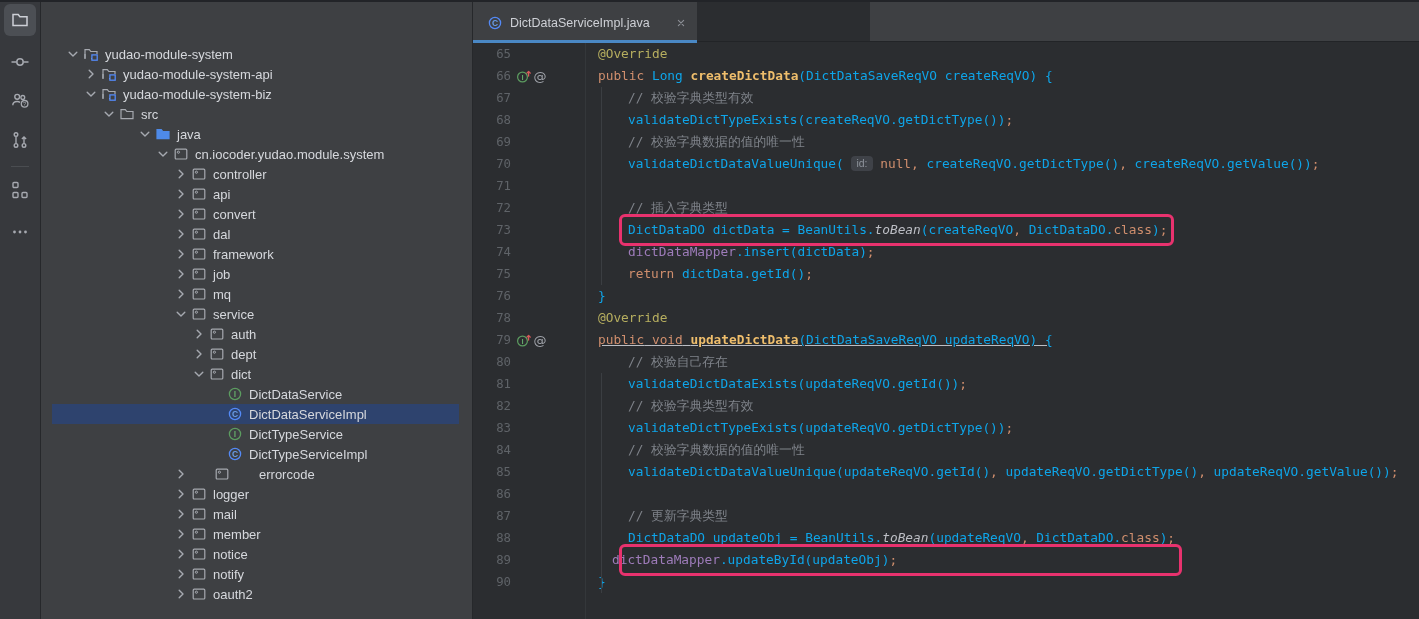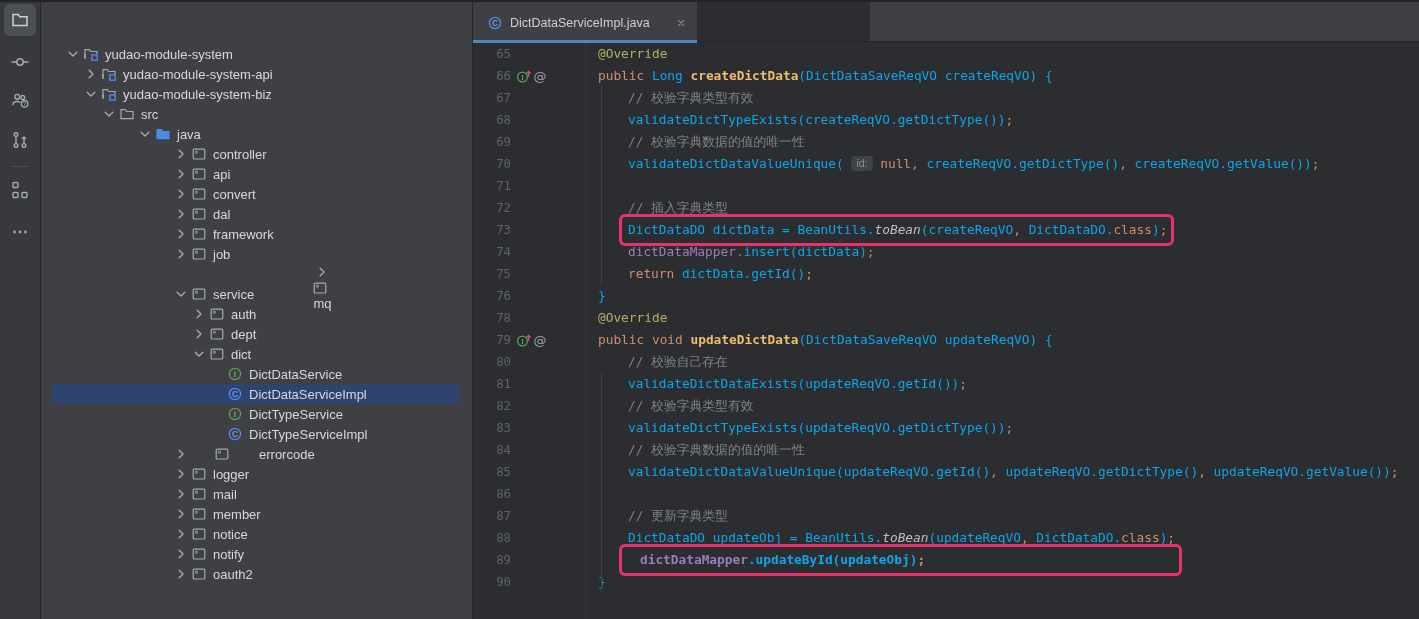--- a/index.html
+++ b/index.html
@@ -172,20 +172,34 @@
             <path d="M4.2 6.2 8 10l3.8-3.8" fill="none" stroke="#A6A9B0" stroke-width="1.4" stroke-linecap="round" stroke-linejoin="round"></path>
           </svg>
         </span>
         <span class="ticon">
           <svg width="16" height="16" viewBox="0 0 16 16">
             <path d="M2 12.7V3.6h4.3l1.5 1.9H14v7.2z" fill="#4E8AE8" stroke="#4E8AE8" stroke-width="1.2"></path>
           </svg>
         </span>
         <span>java</span>
       </div>
+      <div class="trow" style="padding-left: 114px;">
+        <span class="tchev">
+          <svg width="16" height="16" viewBox="0 0 16 16">
+            <path d="M4.2 6.2 8 10l3.8-3.8" fill="none" stroke="#A6A9B0" stroke-width="1.4" stroke-linecap="round" stroke-linejoin="round"></path>
+          </svg>
+        </span>
+        <span class="ticon">
+          <svg width="16" height="16" viewBox="0 0 16 16">
+            <rect x="2.2" y="3.2" width="11.6" height="9.8" rx="1" fill="none" stroke="#A6A9B0" stroke-width="1.2"></rect>
+            <circle cx="5.4" cy="6.2" r="1.1" fill="none" stroke="#A6A9B0" stroke-width="1"></circle>
+          </svg>
+        </span>
+        <span>cn.iocoder.yudao.module.system</span>
+      </div>
       <div class="trow" style="padding-left: 132px;">
         <span class="tchev">
           <svg width="16" height="16" viewBox="0 0 16 16">
             <path d="M6.2 4.2 10 8l-3.8 3.8" fill="none" stroke="#A6A9B0" stroke-width="1.4" stroke-linecap="round" stroke-linejoin="round"></path>
           </svg>
         </span>
         <span class="ticon">
           <svg width="16" height="16" viewBox="0 0 16 16">
             <rect x="2.2" y="3.2" width="11.6" height="9.8" rx="1" fill="none" stroke="#A6A9B0" stroke-width="1.2"></rect>
             <circle cx="5.4" cy="6.2" r="1.1" fill="none" stroke="#A6A9B0" stroke-width="1"></circle>
@@ -256,21 +270,21 @@
           </svg>
         </span>
         <span class="ticon">
           <svg width="16" height="16" viewBox="0 0 16 16">
             <rect x="2.2" y="3.2" width="11.6" height="9.8" rx="1" fill="none" stroke="#A6A9B0" stroke-width="1.2"></rect>
             <circle cx="5.4" cy="6.2" r="1.1" fill="none" stroke="#A6A9B0" stroke-width="1"></circle>
           </svg>
         </span>
         <span>job</span>
       </div>
-      <div class="trow" style="padding-left: 132px; flex-direction: column;">
+      <div class="trow" style="padding-left: 132px;">
         <span class="tchev">
           <svg width="16" height="16" viewBox="0 0 16 16">
             <path d="M6.2 4.2 10 8l-3.8 3.8" fill="none" stroke="#A6A9B0" stroke-width="1.4" stroke-linecap="round" stroke-linejoin="round"></path>
           </svg>
         </span>
         <span class="ticon">
           <svg width="16" height="16" viewBox="0 0 16 16">
             <rect x="2.2" y="3.2" width="11.6" height="9.8" rx="1" fill="none" stroke="#A6A9B0" stroke-width="1.2"></rect>
             <circle cx="5.4" cy="6.2" r="1.1" fill="none" stroke="#A6A9B0" stroke-width="1"></circle>
           </svg>
@@ -562,21 +576,21 @@
         <span class="gics">
           <span class="gi">
             <svg width="16" height="16" viewBox="0 0 16 16">
               <circle cx="6.5" cy="9" r="4.9" fill="none" stroke="#5C9C60" stroke-width="1.2"></circle>
               <text x="6.5" y="12" text-anchor="middle" font-size="7.5" font-weight="bold" fill="#62A667" font-family="Liberation Sans, DejaVu Sans, sans-serif">I</text>
               <path d="M12.6 8V3.4M10.9 5.1l1.7-1.7 1.7 1.7" fill="none" stroke="#D75A5A" stroke-width="1.3" stroke-linecap="round" stroke-linejoin="round"></path>
             </svg>
           </span>
           <span class="gi gat">@</span>
         </span>
-        <span class="code" style="left: 125px;"><span class="k">public</span><span class="t"> </span><span class="k">void</span><span class="t"> </span><span class="d">updateDictData</span><span class="t">(DictDataSaveReqVO updateReqVO) {</span></span>
+        <span class="code" style="left: 125px; text-decoration: underline;"><span class="k">public</span><span class="t"> </span><span class="k">void</span><span class="t"> </span><span class="d">updateDictData</span><span class="t">(DictDataSaveReqVO updateReqVO) {</span></span>
       </div>
       <div class="cl">
         <span class="lnum">80</span>
         <span class="code" style="left: 155px;"><span class="c">// 校验自己存在</span></span>
       </div>
       <div class="cl">
         <span class="lnum">81</span>
         <span class="code" style="left: 155px;"><span class="t">validateDictDataExists(updateReqVO.getId())</span><span class="p">;</span></span>
       </div>
       <div class="cl">
@@ -602,21 +616,21 @@
       <div class="cl">
         <span class="lnum">87</span>
         <span class="code" style="left: 155px;"><span class="c">// 更新字典类型</span></span>
       </div>
       <div class="cl">
         <span class="lnum">88</span>
         <span class="code" style="left: 155px;"><span class="t">DictDataDO updateObj = BeanUtils.</span><span class="i">toBean</span><span class="t">(updateReqVO</span><span class="p">,</span><span class="t"> DictDataDO.</span><span class="k">class</span><span class="t">)</span><span class="p">;</span></span>
       </div>
       <div class="cl">
         <span class="lnum">89</span>
-        <span class="code" style="left: 167px; font-weight: bold;"><span class="f">dictDataMapper</span><span class="t">.updateById(updateObj)</span><span class="p">;</span></span>
+        <span class="code" style="left: 139px;"><span class="f">dictDataMapper</span><span class="t">.updateById(updateObj)</span><span class="p">;</span></span>
       </div>
       <div class="cl">
         <span class="lnum">90</span>
         <span class="code" style="left: 125px;"><span class="t">}</span></span>
       </div>
       <div class="guide" style="left: 128px; top: 44px; height: 198px;"></div>
       <div class="guide" style="left: 128px; top: 330px; height: 220px;"></div>
       <div class="hlbox" style="top: 171px; left: 146px; width: 555px;"></div>
       <div class="hlbox" style="top: 501px; left: 146px; width: 563px;"></div>
     </div>

